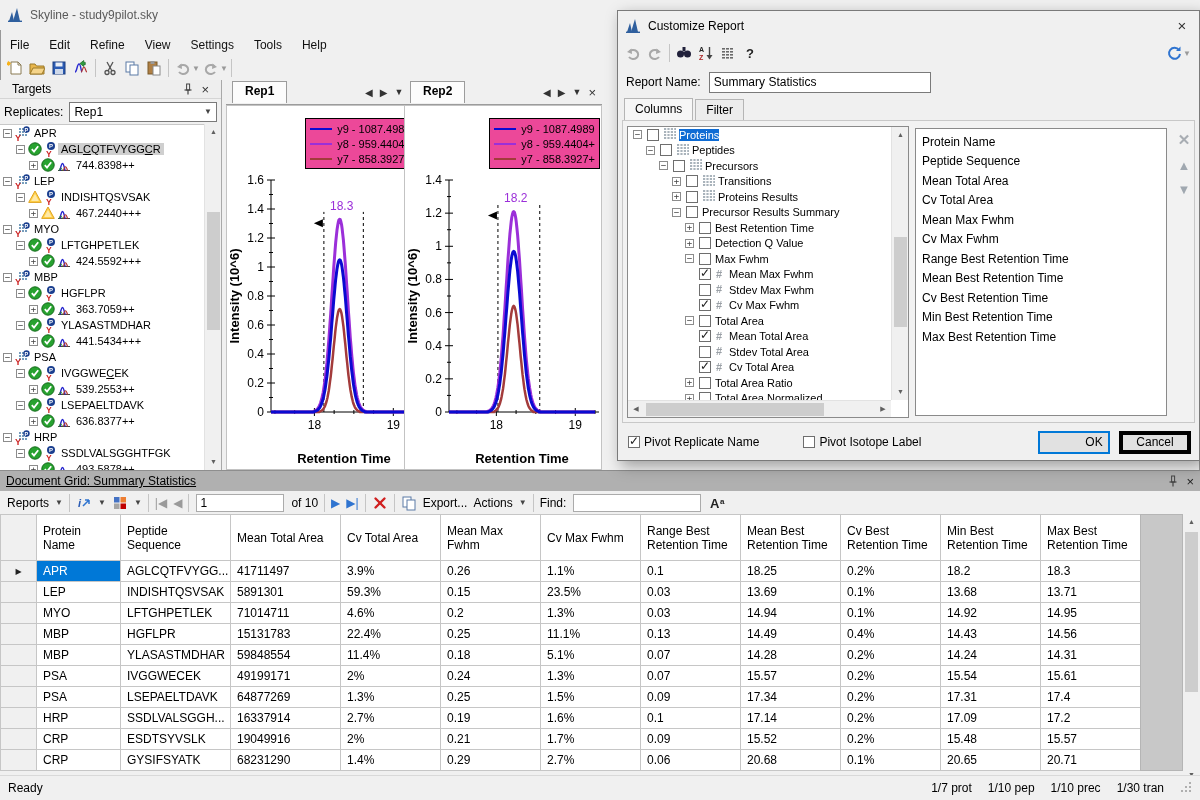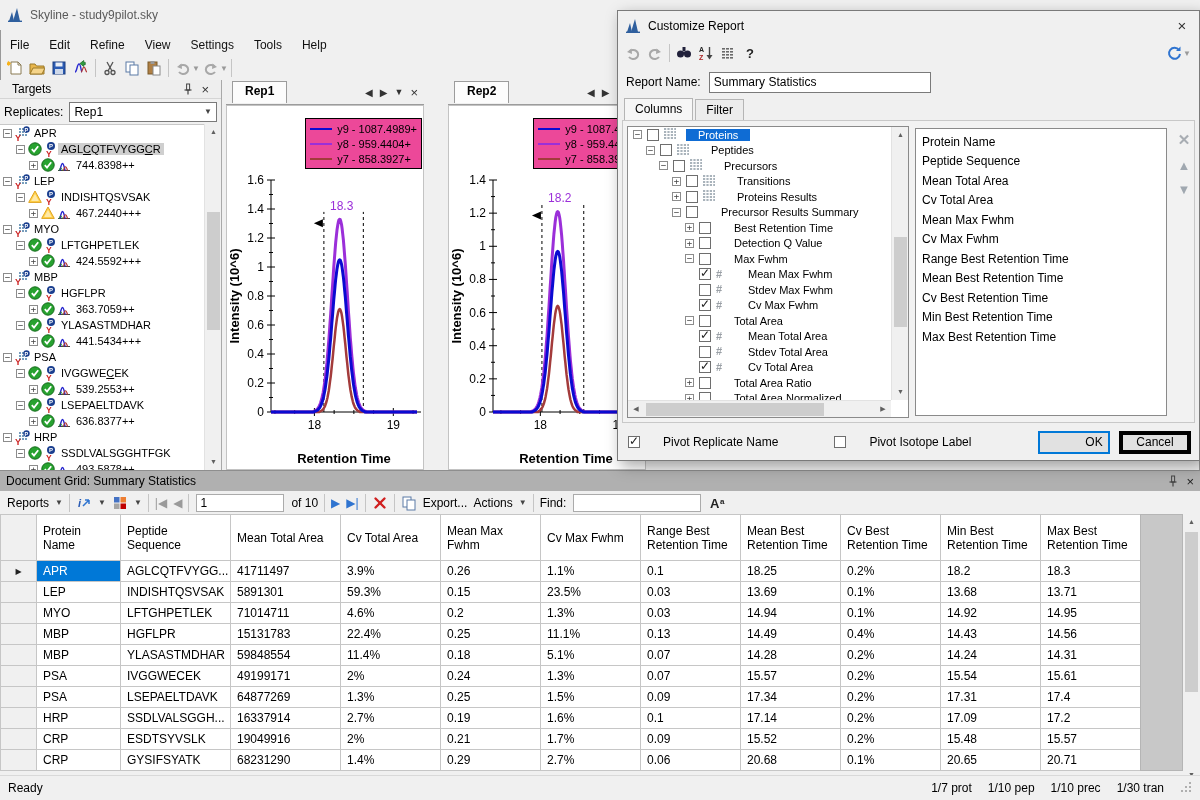--- a/index.html
+++ b/index.html
@@ -63,38 +63,38 @@
   #report-name-input { width:222px; height:21px; border:1px solid #7a7a7a; background:#fff; font:12px "Liberation Sans",sans-serif; padding:0 4px; margin-left:8px; }
   .dlg-tabs { position:absolute; left:6px; top:88px; display:flex; }
   .dlg-tab { padding:3px 10px; border:1px solid #b5b5b5; border-bottom:none; background:#ececec; margin-right:2px; }
   .dlg-tab.active { background:#f6f6f6; position:relative; top:-1px; padding-bottom:5px; }
   #dlg-tabpanel { position:absolute; left:4px; top:109px; right:4px; height:303px; border:1px solid #c8c8c8; background:#f2f2f2; }
   #dlg-tree { position:absolute; left:4px; top:5px; width:282px; height:292px; background:#fff; border:1px solid #8a8a8a; overflow:hidden; }
   #dlg-tree-inner { position:absolute; left:0; top:0; right:17px; bottom:17px; overflow:hidden; }
   .d-row { height:15.5px; display:flex; align-items:center; white-space:nowrap; font-size:11px; }
   .cb { display:inline-block; width:12px; height:12px; border:1px solid #6e6e6e; background:#fff; margin:0 2px; position:relative; flex:none; }
   .cb.checked::after { content:"✓"; position:absolute; left:0px; top:-3px; font-size:12px; color:#222; }
-  .d-label { padding:0 12px; margin-left:9px; }
+  .d-label { padding:0 0; margin-left:2px; }
   .d-label.sel { background:#0f6cd4; color:#fff; }
   #dlg-collist { position:absolute; left:292px; top:7px; width:252px; height:288px; background:#fff; border:1px solid #8a8a8a; padding-top:3px; }
   .col-item { height:19.5px; padding-left:6px; display:flex; align-items:center; }
   .side-btns { position:absolute; left:549px; top:10px; width:24px; display:flex; flex-direction:column; gap:9px; align-items:center; color:#a8adb3; }
   .side-btns .x { font-size:15px; font-weight:bold; }
   .side-btns .ar { font-size:13px; color:#a0a8b0; }
   #dlg-footer { position:absolute; left:0; bottom:0; right:0; height:36px; display:flex; align-items:center; padding:0 8px; }
   .dlg-check { display:flex; align-items:center; margin-right:42px; }
   .btn { width:72px; height:23px; background:#e1e1e1; border:4px solid #000000; display:flex; align-items:center; justify-content:center; }
   .btn.default { border:2px solid #0078d7; }
   #ok-btn { margin-left:auto;padding-left:40px; }
   #cancel-btn { margin-left:9px; }
 
   
   #docgrid { left:0; top:470px; width:1200px; height:305px; background:#f0f0f0; }
   #docgrid-title { height:21px; background:#b0b0b0; border-top:1px solid #8e8e8e; display:flex; align-items:center; padding:0 6px; }
-  #docgrid-title .hdr-title { flex:1; }
+  #docgrid-title .hdr-title { flex:1;text-decoration:underline; }
   #docgrid-toolbar { height:23px; display:flex; align-items:center; padding-left:4px; background:#f0f0f0; }
   .gt-text { padding:0 3px; }
   .gt-dd { font-size:8px; color:#444; padding:0 3px; }
   #page-input { width:88px; height:18px; border:1px solid #ababab; background:#fff; font:12px "Liberation Sans",sans-serif; padding:0 3px; margin:0 4px; }
   #find-input { width:128px; height:18px; border:1px solid #ababab; background:#fff; margin:0 4px; }
   #grid-table { position:absolute; left:0; top:44px; width:1140px; border-collapse:collapse; background:#fff; table-layout:fixed; }
   #grid-table th, #grid-table td { border:1px solid #c6c6c6; font-weight:normal; text-align:left; padding:2px 6px; font-size:12px; overflow:hidden; white-space:nowrap; }
   #grid-table th { background:#fff; height:46px; vertical-align:middle; white-space:normal; line-height:14px; }
   #grid-table td { height:21px; }
   #grid-table .rowsel { background:#f0f0f0; padding:0; text-align:center; color:#222; font-size:8px; }
@@ -596,21 +596,21 @@
               <span class="legend-line" style="border-color:#9b2fd9"></span>
               <span>y8 - 959.4404+</span>
             </div>
             <div class="legend-row">
               <span class="legend-line" style="border-color:#a33b3b"></span>
               <span>y7 - 858.3927+</span>
             </div>
       </div>
     </div>
       </div>
-      <div class="chart-pane abs" style="left: 448px; width: 198px;">
+      <div class="chart-pane abs" style="left: 404px; width: 198px;">
     <div class="pane-tabstrip">
       <div class="pane-tab">Rep2</div>
       <div class="pane-ctrl">
         <span>◀</span>
         <span>▶</span>
         <span style="font-size:9px;">▼</span>
         <span style="font-size:13px;">×</span>
       </div>
     </div>
     <div class="pane-body">

